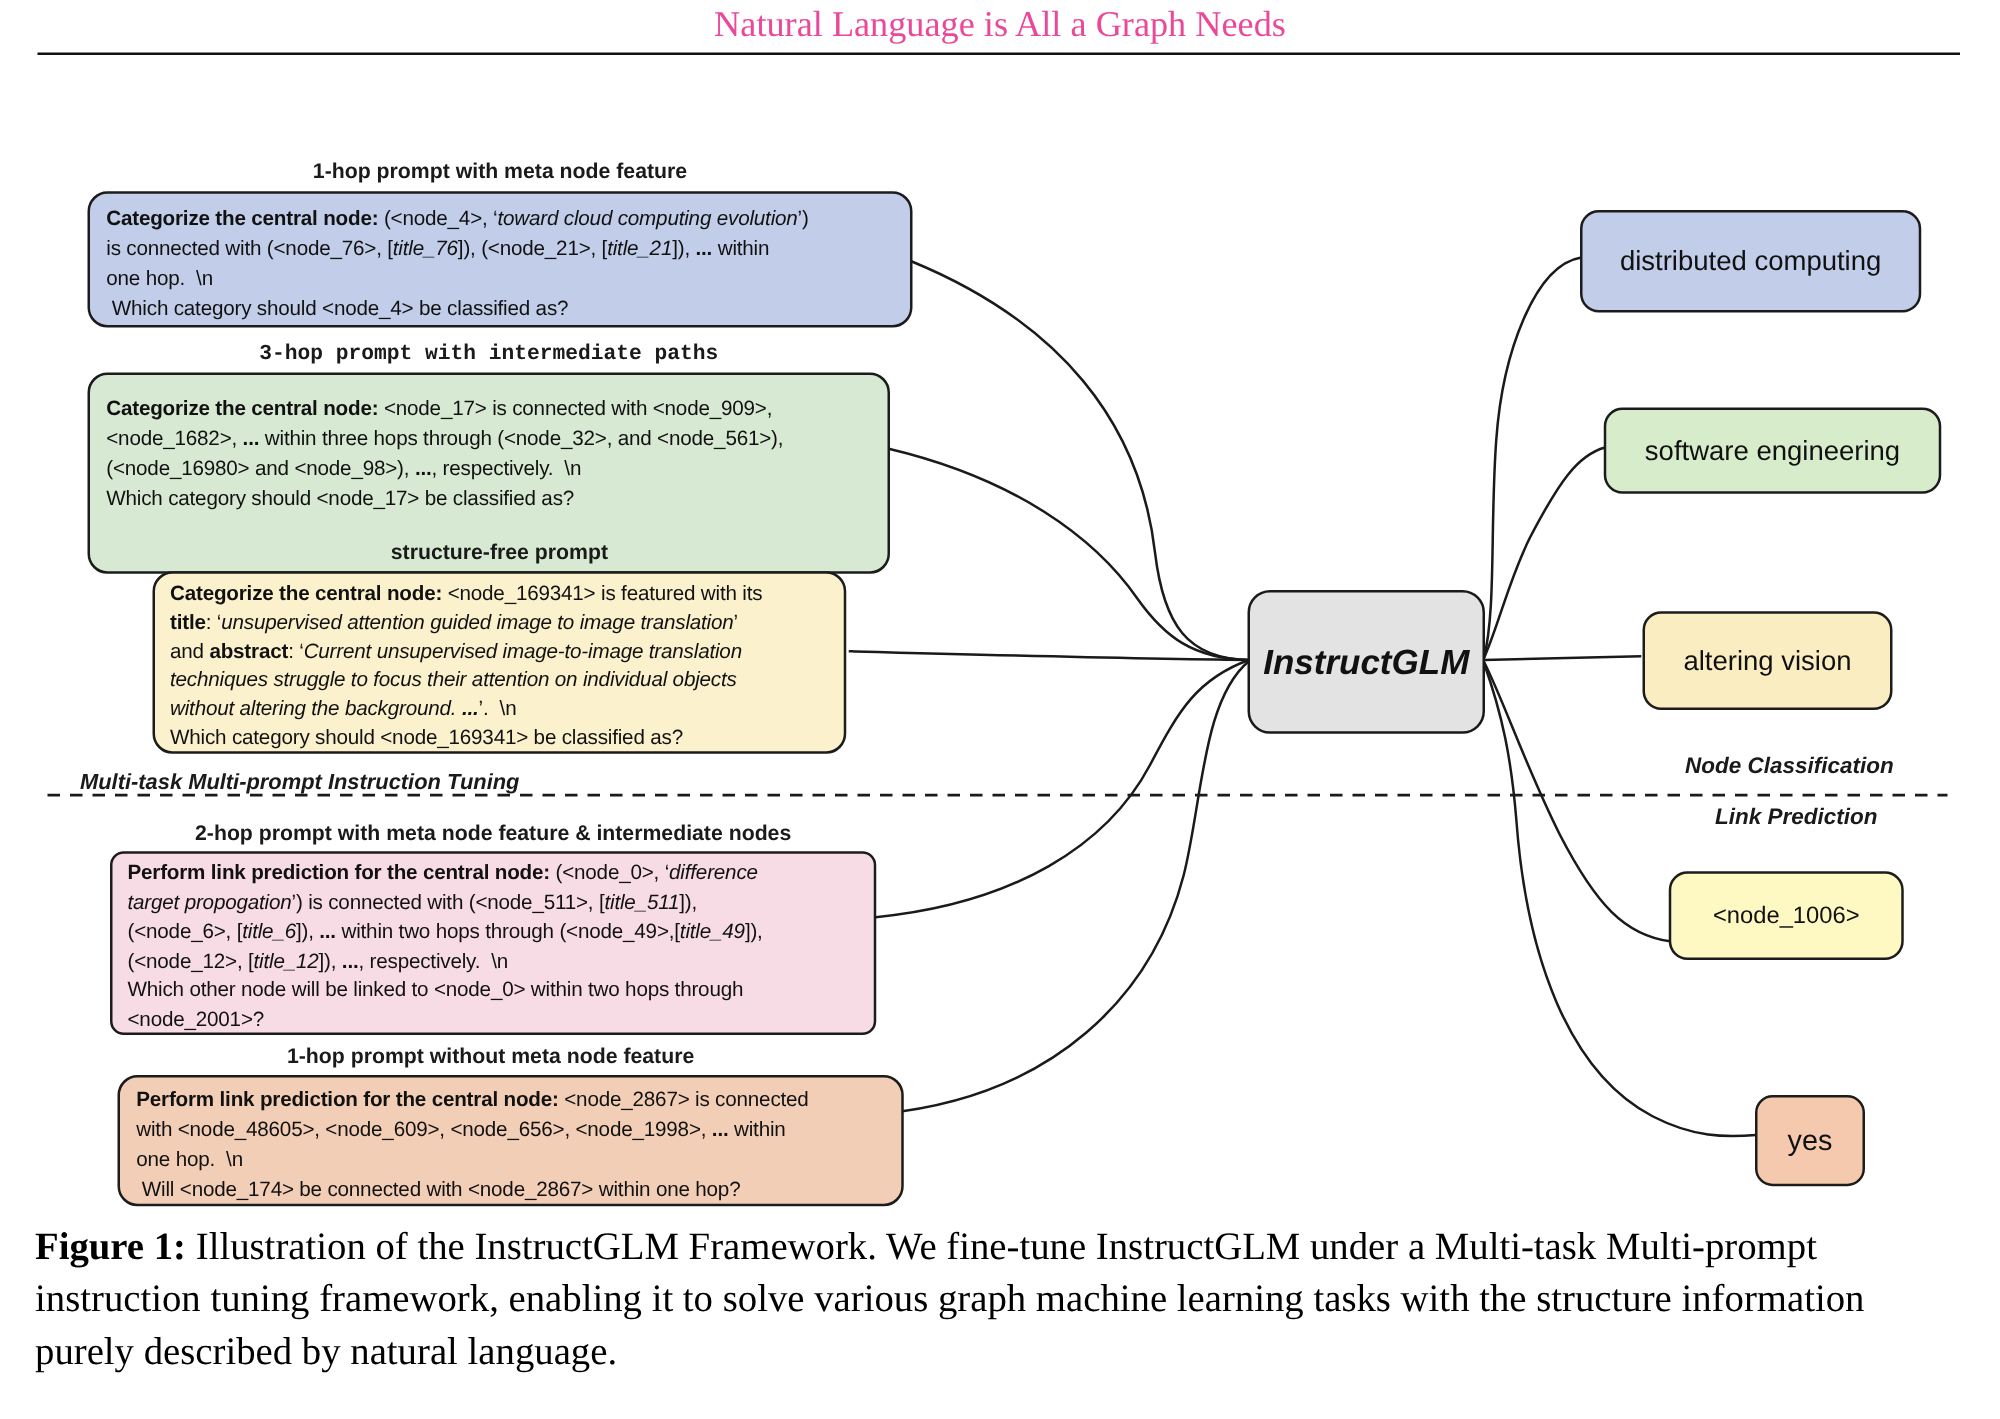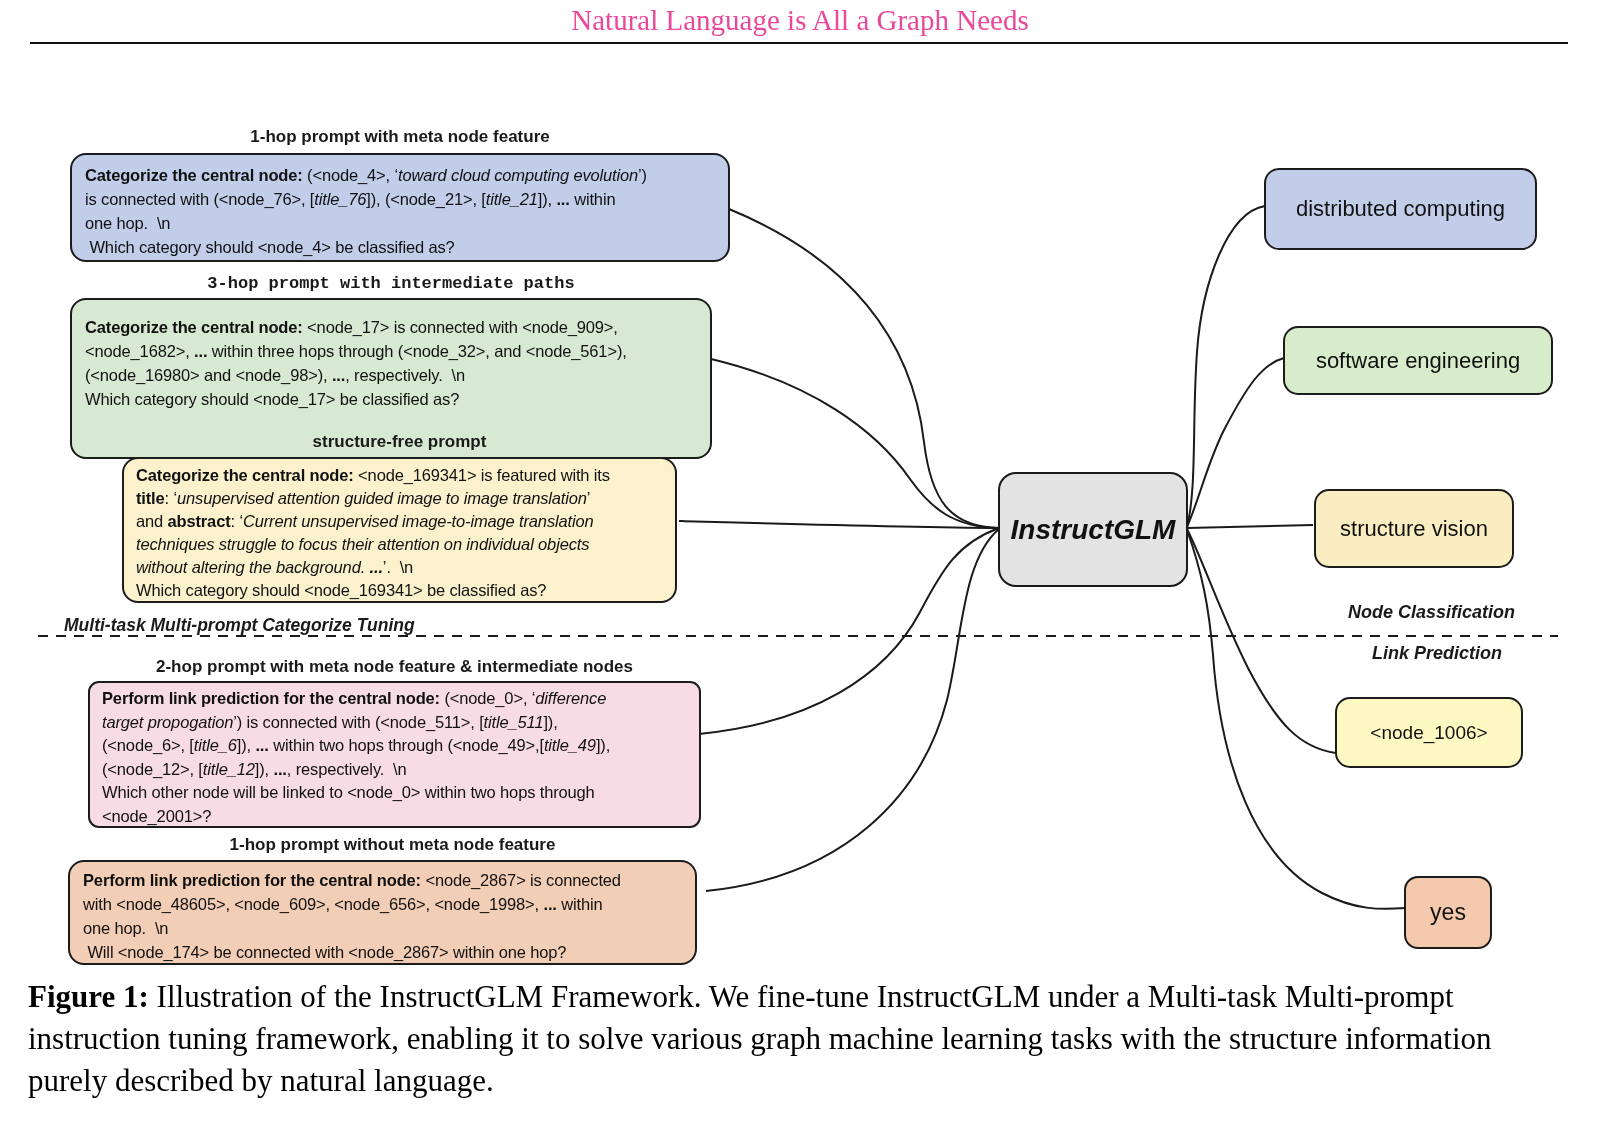--- a/index.html
+++ b/index.html
@@ -69,46 +69,46 @@
   <div class="prompt-header" style="top:274px;left:70px;width:642px;font-family:Liberation Mono, monospace;">3-hop prompt with intermediate paths</div>
   <div class="prompt-box b2" style="top:298px;left:70px;width:642px;height:161px;">
     <div class="prompt-body"><b>Categorize the central node:</b> &lt;node_17&gt; is connected with &lt;node_909&gt;,<br>&lt;node_1682&gt;, <b>...</b> within three hops through (&lt;node_32&gt;, and &lt;node_561&gt;),<br>(&lt;node_16980&gt; and &lt;node_98&gt;), <b>...</b>, respectively. &nbsp;\n<br>Which category should &lt;node_17&gt; be classified as?</div>
   </div>
 
   <div class="prompt-header" style="top:432px;left:122px;width:555px;">structure-free prompt</div>
   <div class="prompt-box b3" style="top:457px;left:122px;width:555px;height:146px;">
     <div class="prompt-body"><b>Categorize the central node:</b> &lt;node_169341&gt; is featured with its<br><b>title</b>: ‘<i>unsupervised attention guided image to image translation</i>’<br>and <b>abstract</b>: ‘<i>Current unsupervised image-to-image translation</i><br><i>techniques struggle to focus their attention on individual objects</i><br><i>without altering the background. <b>...</b></i>’. &nbsp;\n<br>Which category should &lt;node_169341&gt; be classified as?</div>
   </div>
 
-  <div class="divider-label" id="tuning-label">Multi-task Multi-prompt Categorize Tuning</div>
+  <div class="divider-label" id="tuning-label">Multi-task Multi-prompt Instruction Tuning</div>
   <div class="divider-label" id="node-class-label">Node Classification</div>
   <div class="divider-label" id="link-pred-label">Link Prediction</div>
 
   <div class="prompt-header" style="top:657px;left:88px;width:613px;">2-hop prompt with meta node feature &amp; intermediate nodes</div>
   <div class="prompt-box b4" style="top:681px;left:88px;width:613px;height:147px;border-radius:11px;">
     <div class="prompt-body"><b>Perform link prediction for the central node:</b> (&lt;node_0&gt;, ‘<i>difference</i><br><i>target propogation</i>’) is connected with (&lt;node_511&gt;, [<i>title_511</i>]),<br>(&lt;node_6&gt;, [<i>title_6</i>]), <b>...</b> within two hops through (&lt;node_49&gt;,[<i>title_49</i>]),<br>(&lt;node_12&gt;, [<i>title_12</i>]), <b>...</b>, respectively. &nbsp;\n<br>Which other node will be linked to &lt;node_0&gt; within two hops through<br>&lt;node_2001&gt;?</div>
   </div>
 
   <div class="prompt-header" style="top:835px;left:78px;width:629px;">1-hop prompt without meta node feature</div>
-  <div class="prompt-box b5" style="top:860px;left:68px;width:629px;height:105px;">
+  <div class="prompt-box b5" style="top:860px;left:94px;width:629px;height:105px;">
     <div class="prompt-body"><b>Perform link prediction for the central node:</b> &lt;node_2867&gt; is connected<br>with &lt;node_48605&gt;, &lt;node_609&gt;, &lt;node_656&gt;, &lt;node_1998&gt;, <b>...</b> within<br>one hop. &nbsp;\n<br>&nbsp;Will &lt;node_174&gt; be connected with &lt;node_2867&gt; within one hop?</div>
   </div>
 
   <div id="model-box">
     <span>InstructGLM</span>
   </div>
 
   <div class="out-box b1" style="top:168px;left:1264px;width:273px;height:82px;">
     <span>distributed computing</span>
   </div>
   <div class="out-box b2" style="top:326px;left:1283px;width:270px;height:69px;background:#d6ecca;">
     <span>software engineering</span>
   </div>
   <div class="out-box b3" style="top:489px;left:1314px;width:200px;height:79px;background:#fbedc2;">
-    <span>structure vision</span>
+    <span>altering vision</span>
   </div>
   <div class="out-box b4" style="top:697px;left:1335px;width:188px;height:71px;background:#fef9c3;font-size:19px;">
     <span>&lt;node_1006&gt;</span>
   </div>
   <div class="out-box b5" style="top:876px;left:1404px;width:88px;height:73px;background:#f5c9ad;font-size:23px;border-radius:14px;">
     <span>yes</span>
   </div>
 
   <div id="caption" class="serif">
     <span class="lead">Figure 1:</span>

